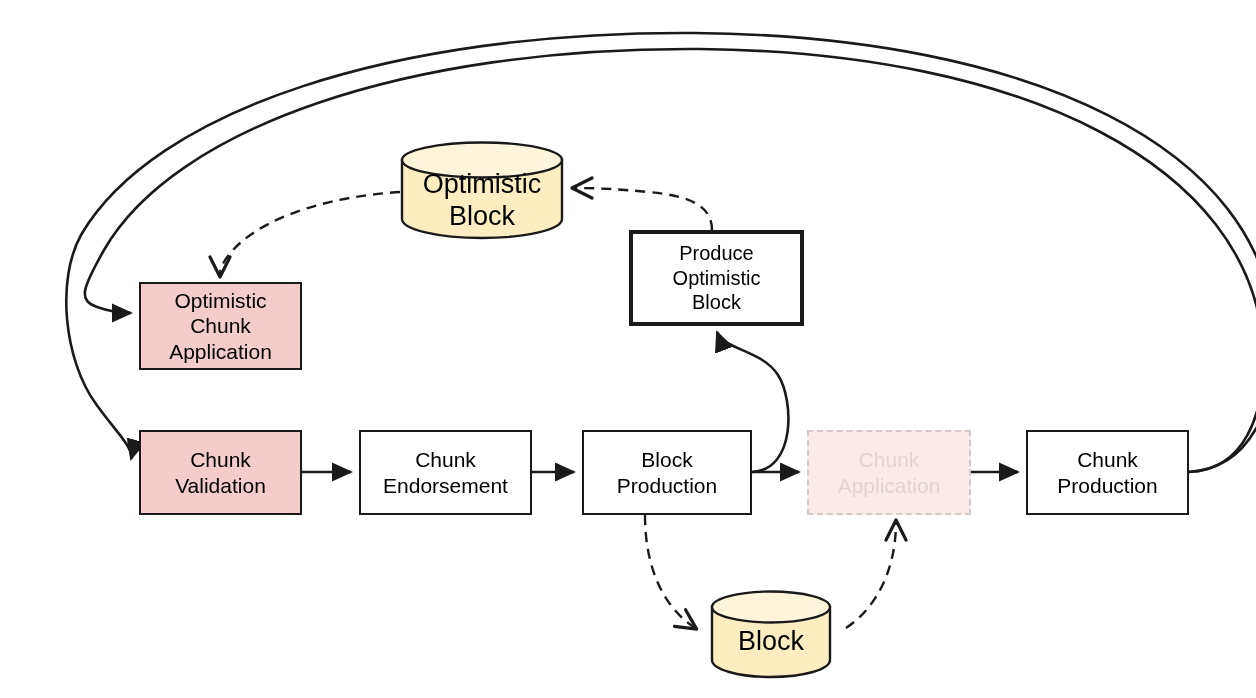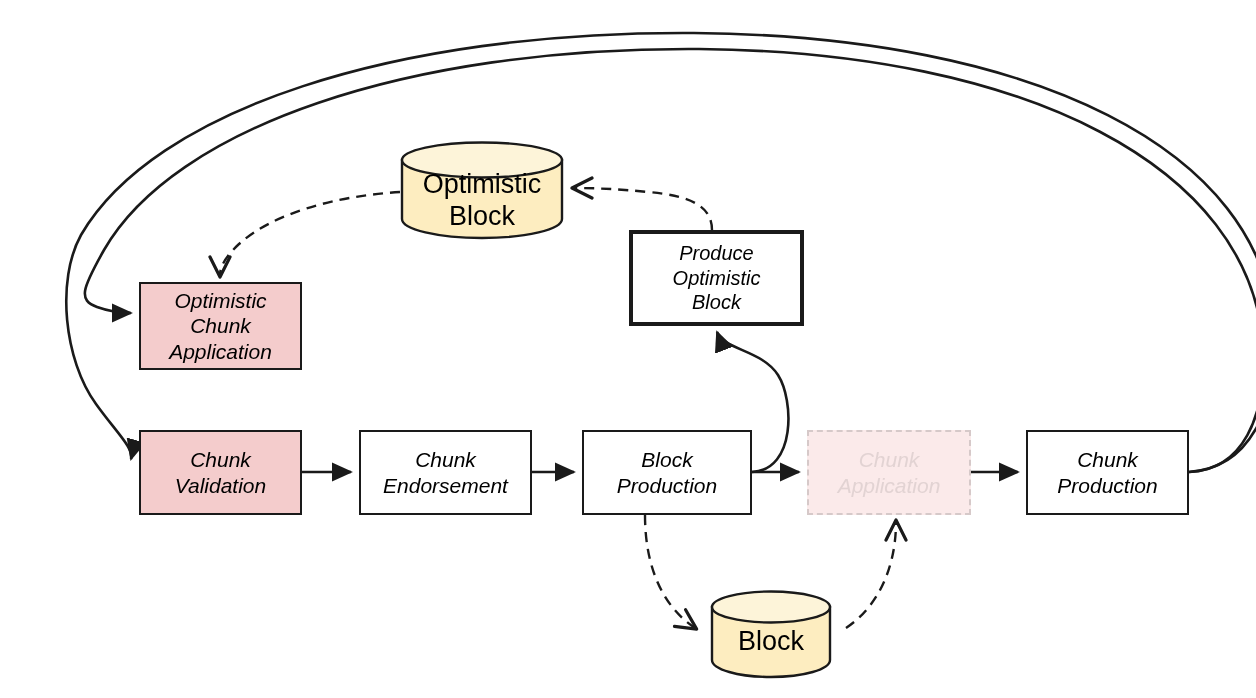--- a/index.html
+++ b/index.html
@@ -40,21 +40,20 @@
   .node-label {
     display: block;
     white-space: pre-line;
     padding: 0 4px;
   }
   
   .box {
     border: 2px solid #1a1a1a;
     background: #ffffff;
     font-size: 21px;
-    font-style: italic;
   }
   .box.pink {
     background: #f4cccc;
     border-color: #1a1a1a;
   }
   .box.emphasis {
     border-width: 4px;
     font-size: 20px;
   }
   .box.ghost {

